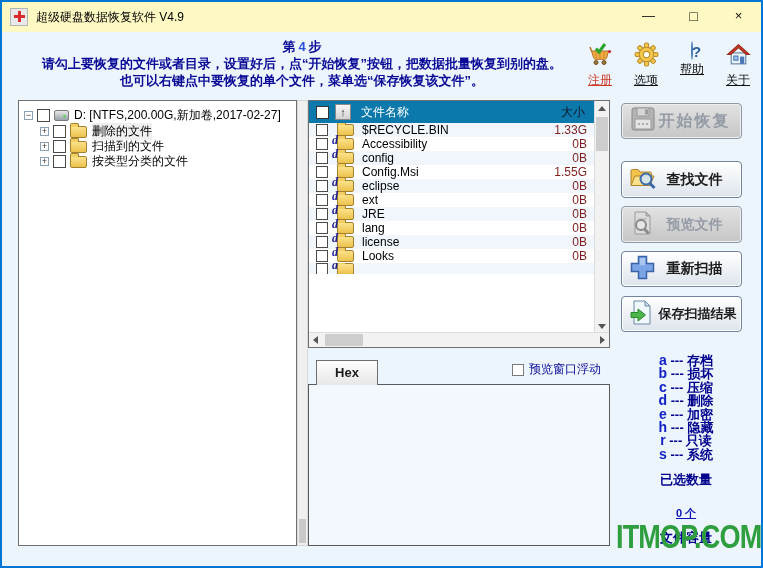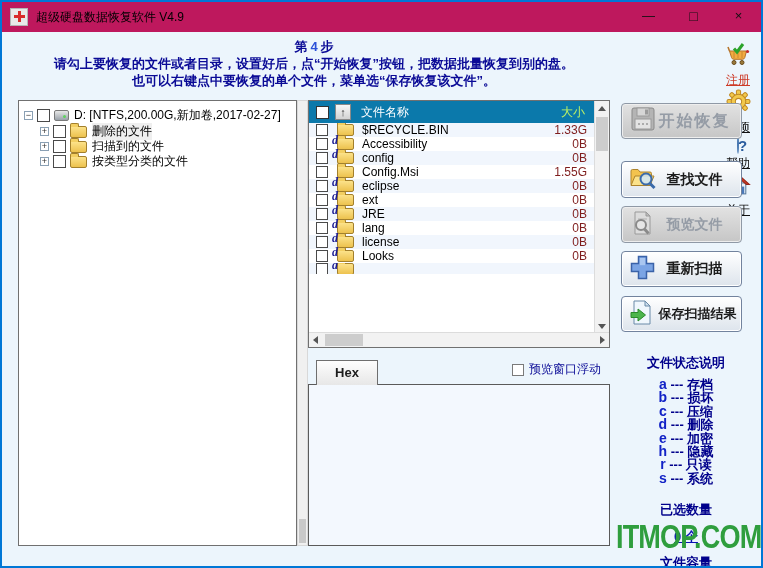--- a/index.html
+++ b/index.html
@@ -1,36 +1,36 @@
 <!DOCTYPE html>
 <html><head>
 <meta charset="utf-8">
 <style>
   html,body{margin:0;padding:0;background:#9db8cc;overflow:hidden;}
   *{box-sizing:border-box;font-family:"Liberation Sans","DejaVu Sans",sans-serif;}
   .window{position:relative;width:763px;height:568px;background:#ecf5fc;border:2px solid #0077d6;overflow:hidden;}
 
   
-  .titlebar{position:absolute;top:0;left:0;right:0;height:30px;background:#be185d;}
+  .titlebar{position:absolute;top:0;left:0;right:0;height:30px;background:#fef9c3;}
   .app-icon{position:absolute;left:8px;top:6px;width:18px;height:18px;background:#e9e9e9;border:1px solid #b5b5b5;}
   .app-icon::before{content:"";position:absolute;left:7px;top:2px;width:3px;height:11px;background:#d92b2b;}
   .app-icon::after{content:"";position:absolute;left:3px;top:6px;width:11px;height:3px;background:#d92b2b;}
   .title-text{position:absolute;left:34px;top:0;height:30px;line-height:30px;font-size:12px;color:#000;}
   .tb-btns{position:absolute;right:0;top:0;height:30px;display:flex;}
   .tb-btn{width:45px;height:30px;text-align:center;line-height:28px;font-size:13px;color:#111;cursor:pointer;}
   .tb-btn.max{font-size:14px;}
 
   
-  .instr{position:absolute;left:0;width:600px;text-align:center;color:#0a0a96;font-weight:bold;font-size:13px;white-space:nowrap;margin-left:12px;}
+  .instr{position:absolute;left:0;width:600px;text-align:center;color:#0a0a96;font-weight:bold;font-size:13px;white-space:nowrap;}
   .instr.step{top:36px;}
   .instr.l1{top:53px;}
   .instr.l2{top:70px;}
   .step-num{color:#2b50d8;padding:0 3px;}
 
-  .hdr-actions{position:absolute;top:40px;right:6px;display:flex;gap:0;flex-direction:column;}
+  .hdr-actions{position:absolute;top:40px;right:6px;display:flex;gap:12px;}
   .hdr-action{width:34px;text-align:center;cursor:pointer;}
   .hdr-action .ico{display:inline-block;width:25px;height:25px;position:relative;}
   .hdr-action .lbl{display:block;margin-top:1px;font-size:12px;color:#101010;text-decoration:underline;}
   .hdr-action .lbl.reg{color:#cd3b28;}
   .help-ball{width:23px;height:23px;margin:1px auto 0;border-radius:50%;border:1px solid #4a7ab2;
     background:radial-gradient(circle at 35% 30%, #eaf5fd, #9cc6ec 55%, #5e97cf);position:relative;}
   .help-ball::before{content:"?";position:absolute;left:0;right:0;top:1px;text-align:center;font-weight:bold;font-size:15px;color:#2a5c9e;}
 
   
   .cb{display:inline-block;width:13px;height:13px;background:#fff;border:1px solid #4a4a4a;}
@@ -55,21 +55,21 @@
   .v-strip{position:absolute;left:295px;top:98px;width:11px;height:446px;background:#f0f0f0;border:1px solid #d8d8d8;}
   .v-strip::after{content:"";position:absolute;left:1px;right:1px;bottom:2px;height:24px;background:#c9c9c9;}
 
   
   .list{left:306px;top:98px;width:302px;height:248px;background:#fff;border:1px solid #707070;padding:0;overflow:hidden;}
   .list-head{position:absolute;left:0;top:0;right:0;height:22px;background:#0b79ab;display:flex;align-items:center;}
   .list-head .cb{margin-left:7px;border:1px solid #333;}
   .upbtn{width:16px;height:16px;margin-left:6px;background:linear-gradient(#f8f8f8,#d2d2d2);border:1px solid #8a8a8a;
     text-align:center;line-height:14px;font-size:11px;color:#333;font-weight:bold;cursor:pointer;}
   .col-name{margin-left:10px;color:#fff;font-size:12px;}
-  .col-size{position:absolute;right:24px;color:#bef264;font-size:12px;}
+  .col-size{position:absolute;right:24px;color:#0f172a;font-size:12px;}
   .rows{position:absolute;left:0;top:22px;right:15px;bottom:15px;overflow:hidden;}
   .frow{position:relative;height:14px;display:flex;align-items:center;}
   .frow:nth-child(odd){background:#f1f6fd;}
   .frow .cb{margin-left:7px;width:12px;height:12px;flex:none;}
   .frow .folder{margin-left:9px;margin-right:8px;}
   .flag{position:absolute;left:-6px;top:-6px;font-weight:bold;font-size:12px;color:#1a1a90;font-family:"Liberation Serif","DejaVu Serif",serif;}
   .fname{font-size:12px;color:#000;white-space:nowrap;}
   .fsize{position:absolute;right:7px;font-size:12px;color:#7f1d1d;}
   .frow.partial{height:11px;overflow:hidden;}
 
@@ -105,22 +105,22 @@
   .rbtn.b3{top:204px;height:37px;}
   .rbtn.b4{top:249px;height:36px;}
   .rbtn.b5{top:294px;height:36px;}
   .rbtn.b5 .blbl{font-size:13px;padding-left:32px;}
 
   
   .legend{position:absolute;left:610px;top:352px;width:148px;text-align:center;color:#00008c;}
   .leg-title{font-size:13px;font-weight:bold;margin-bottom:6px;}
   .leg-item{font-size:13px;font-weight:bold;line-height:13.4px;}
   .leg-letter{color:#1222c6;font-size:14px;}
-  .leg-sel-lbl,.leg-cap-lbl{font-size:13px;font-weight:bold;margin-top:16px;}
-  .leg-sel-val,.leg-cap-val{font-size:13px;font-weight:bold;color:#0a12b4;margin-top:9px;text-decoration:underline;}
+  .leg-sel-lbl,.leg-cap-lbl{font-size:13px;font-weight:bold;margin-top:10px;}
+  .leg-sel-val,.leg-cap-val{font-size:11px;font-weight:bold;color:#0a12b4;margin-top:17px;text-decoration:underline;}
   .leg-cap-lbl{margin-top:8px;}
 
   .watermark{position:absolute;right:0px;top:516px;font-size:33px;font-weight:bold;color:#2f9e3e;
     letter-spacing:-1px;transform:scaleX(0.82);transform-origin:right;z-index:5;white-space:nowrap;}
 </style>
 </head>
 <body>
 
 <div class="window">
 
@@ -388,21 +388,20 @@
       <svg width="25" height="27" viewBox="0 0 25 27">
         <path d="M5 2 L16 2 L21 7 L21 25 L5 25 Z" fill="#f0f7fd" stroke="#6a8aa8"></path>
         <path d="M16 2 L21 7 L16 7 Z" fill="#cfe0ee" stroke="#6a8aa8"></path>
         <path d="M2 13.5 h7 v-3.5 l7.5 6 -7.5 6 v-3.5 h-7 Z" fill="#4cb54c" stroke="#2a8a2a"></path>
       </svg>
     </span>
     <span class="blbl">保存扫描结果</span>
   </div>
 
   <div class="legend">
-    <div class="leg-title">文件状态说明</div>
     <div class="leg-item"><span class="leg-letter">a</span><span> --- </span><span>存档</span></div>
     <div class="leg-item"><span class="leg-letter">b</span><span> --- </span><span>损坏</span></div>
     <div class="leg-item"><span class="leg-letter">c</span><span> --- </span><span>压缩</span></div>
     <div class="leg-item"><span class="leg-letter">d</span><span> --- </span><span>删除</span></div>
     <div class="leg-item"><span class="leg-letter">e</span><span> --- </span><span>加密</span></div>
     <div class="leg-item"><span class="leg-letter">h</span><span> --- </span><span>隐藏</span></div>
     <div class="leg-item"><span class="leg-letter">r</span><span> --- </span><span>只读</span></div>
     <div class="leg-item"><span class="leg-letter">s</span><span> --- </span><span>系统</span></div>
     <div class="leg-sel-lbl">已选数量</div>
     <div class="leg-sel-val">0 个</div>

